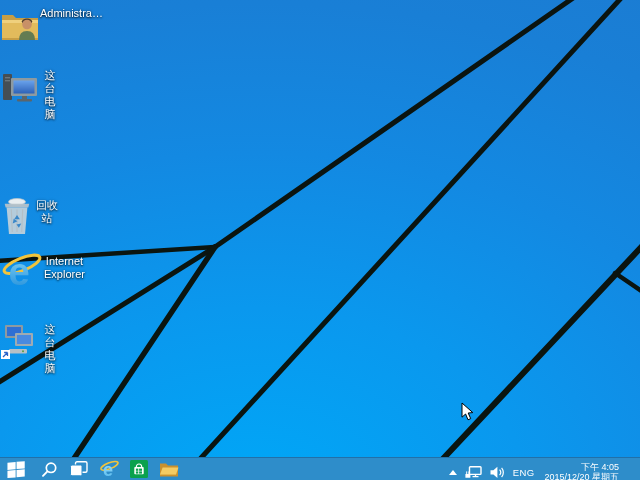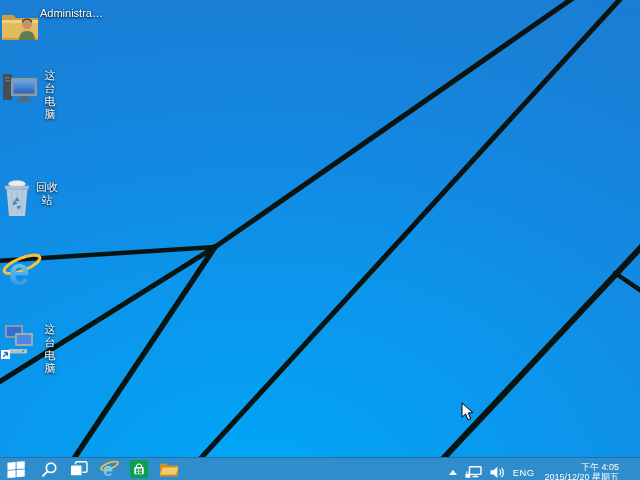--- a/index.html
+++ b/index.html
@@ -98,21 +98,21 @@
         <rect x="11" y="6" width="26" height="18" rx="1" fill="#8d9aa1"></rect>
         <rect x="13.5" y="8.5" width="21" height="13" fill="url(#scr1)"></rect>
         <rect x="22" y="24" width="5" height="3" fill="#5b656b"></rect>
         <rect x="17" y="27" width="15" height="2.5" rx="1" fill="#5b656b"></rect>
       </svg>
     </div>
     <div class="di-label">这台电脑</div>
   </div>
 
 
-  <div class="di" style="top:180px">
+  <div class="di" style="top:198px">
     <div class="di-img">
       <svg width="34" height="40" viewBox="0 0 36 42">
         <ellipse cx="18" cy="6" rx="9" ry="3.5" fill="#e8edf0" stroke="#b9c4ca" stroke-width="0.8"></ellipse>
         <path d="M5,8 h26 l-1,4 H6 Z" fill="#b6c2c9" opacity="0.95"></path>
         <path d="M7,12 L29,12 L26.5,40 L9.5,40 Z" fill="#ccd5da" opacity="0.88"></path>
         <path d="M12,14 L13,38 M18,14 L18,38 M24,14 L23,38" stroke="#b3bfc6" stroke-width="1.2" fill="none"></path>
         <path d="M18,20 l3,4.5 h-6 Z" fill="#3a87c8"></path>
         <path d="M13.5,29 l1,-5 l4,2.5 Z" fill="#3a87c8"></path>
         <path d="M22.5,29 l-5,1 l2.5,3.5 Z" fill="#3a87c8"></path>
       </svg>
@@ -127,20 +127,21 @@
           <linearGradient id="ieg" x1="0" y1="0" x2="0" y2="1">
             <stop offset="0" stop-color="#8fdcfa"></stop>
               <stop offset="1" stop-color="#1b8ad8"></stop>
           </linearGradient>
         </defs>
         <ellipse cx="23" cy="15" rx="20" ry="6.5" fill="none" stroke="#f2c43c" stroke-width="3.2" transform="rotate(-22 23 15)"></ellipse>
         <text x="9" y="37" font-family="Liberation Sans, sans-serif" font-weight="bold" font-size="40" fill="url(#ieg)">e</text>
         <path d="M4.5,23 a20,6.5 -22 0 0 18,-12" fill="none" stroke="#f2c43c" stroke-width="3.2" opacity="0"></path>
       </svg>
     </div>
+    <div class="di-label">Internet Explorer</div>
   </div>
 
   <div class="di" style="top:322px">
     <div class="di-img">
       <svg width="40" height="36" viewBox="0 0 40 36">
         <rect x="5" y="1" width="18" height="13" rx="1" fill="#8d9aa1"></rect>
         <rect x="7" y="3" width="14" height="9" fill="#2f6fd4"></rect>
         <rect x="15" y="9" width="18" height="13" rx="1" fill="#9fabb2"></rect>
         <rect x="17" y="11" width="14" height="9" fill="#4a8ae0"></rect>
         <rect x="9" y="25" width="18" height="4.5" rx="1" fill="#b6c0c6"></rect>

